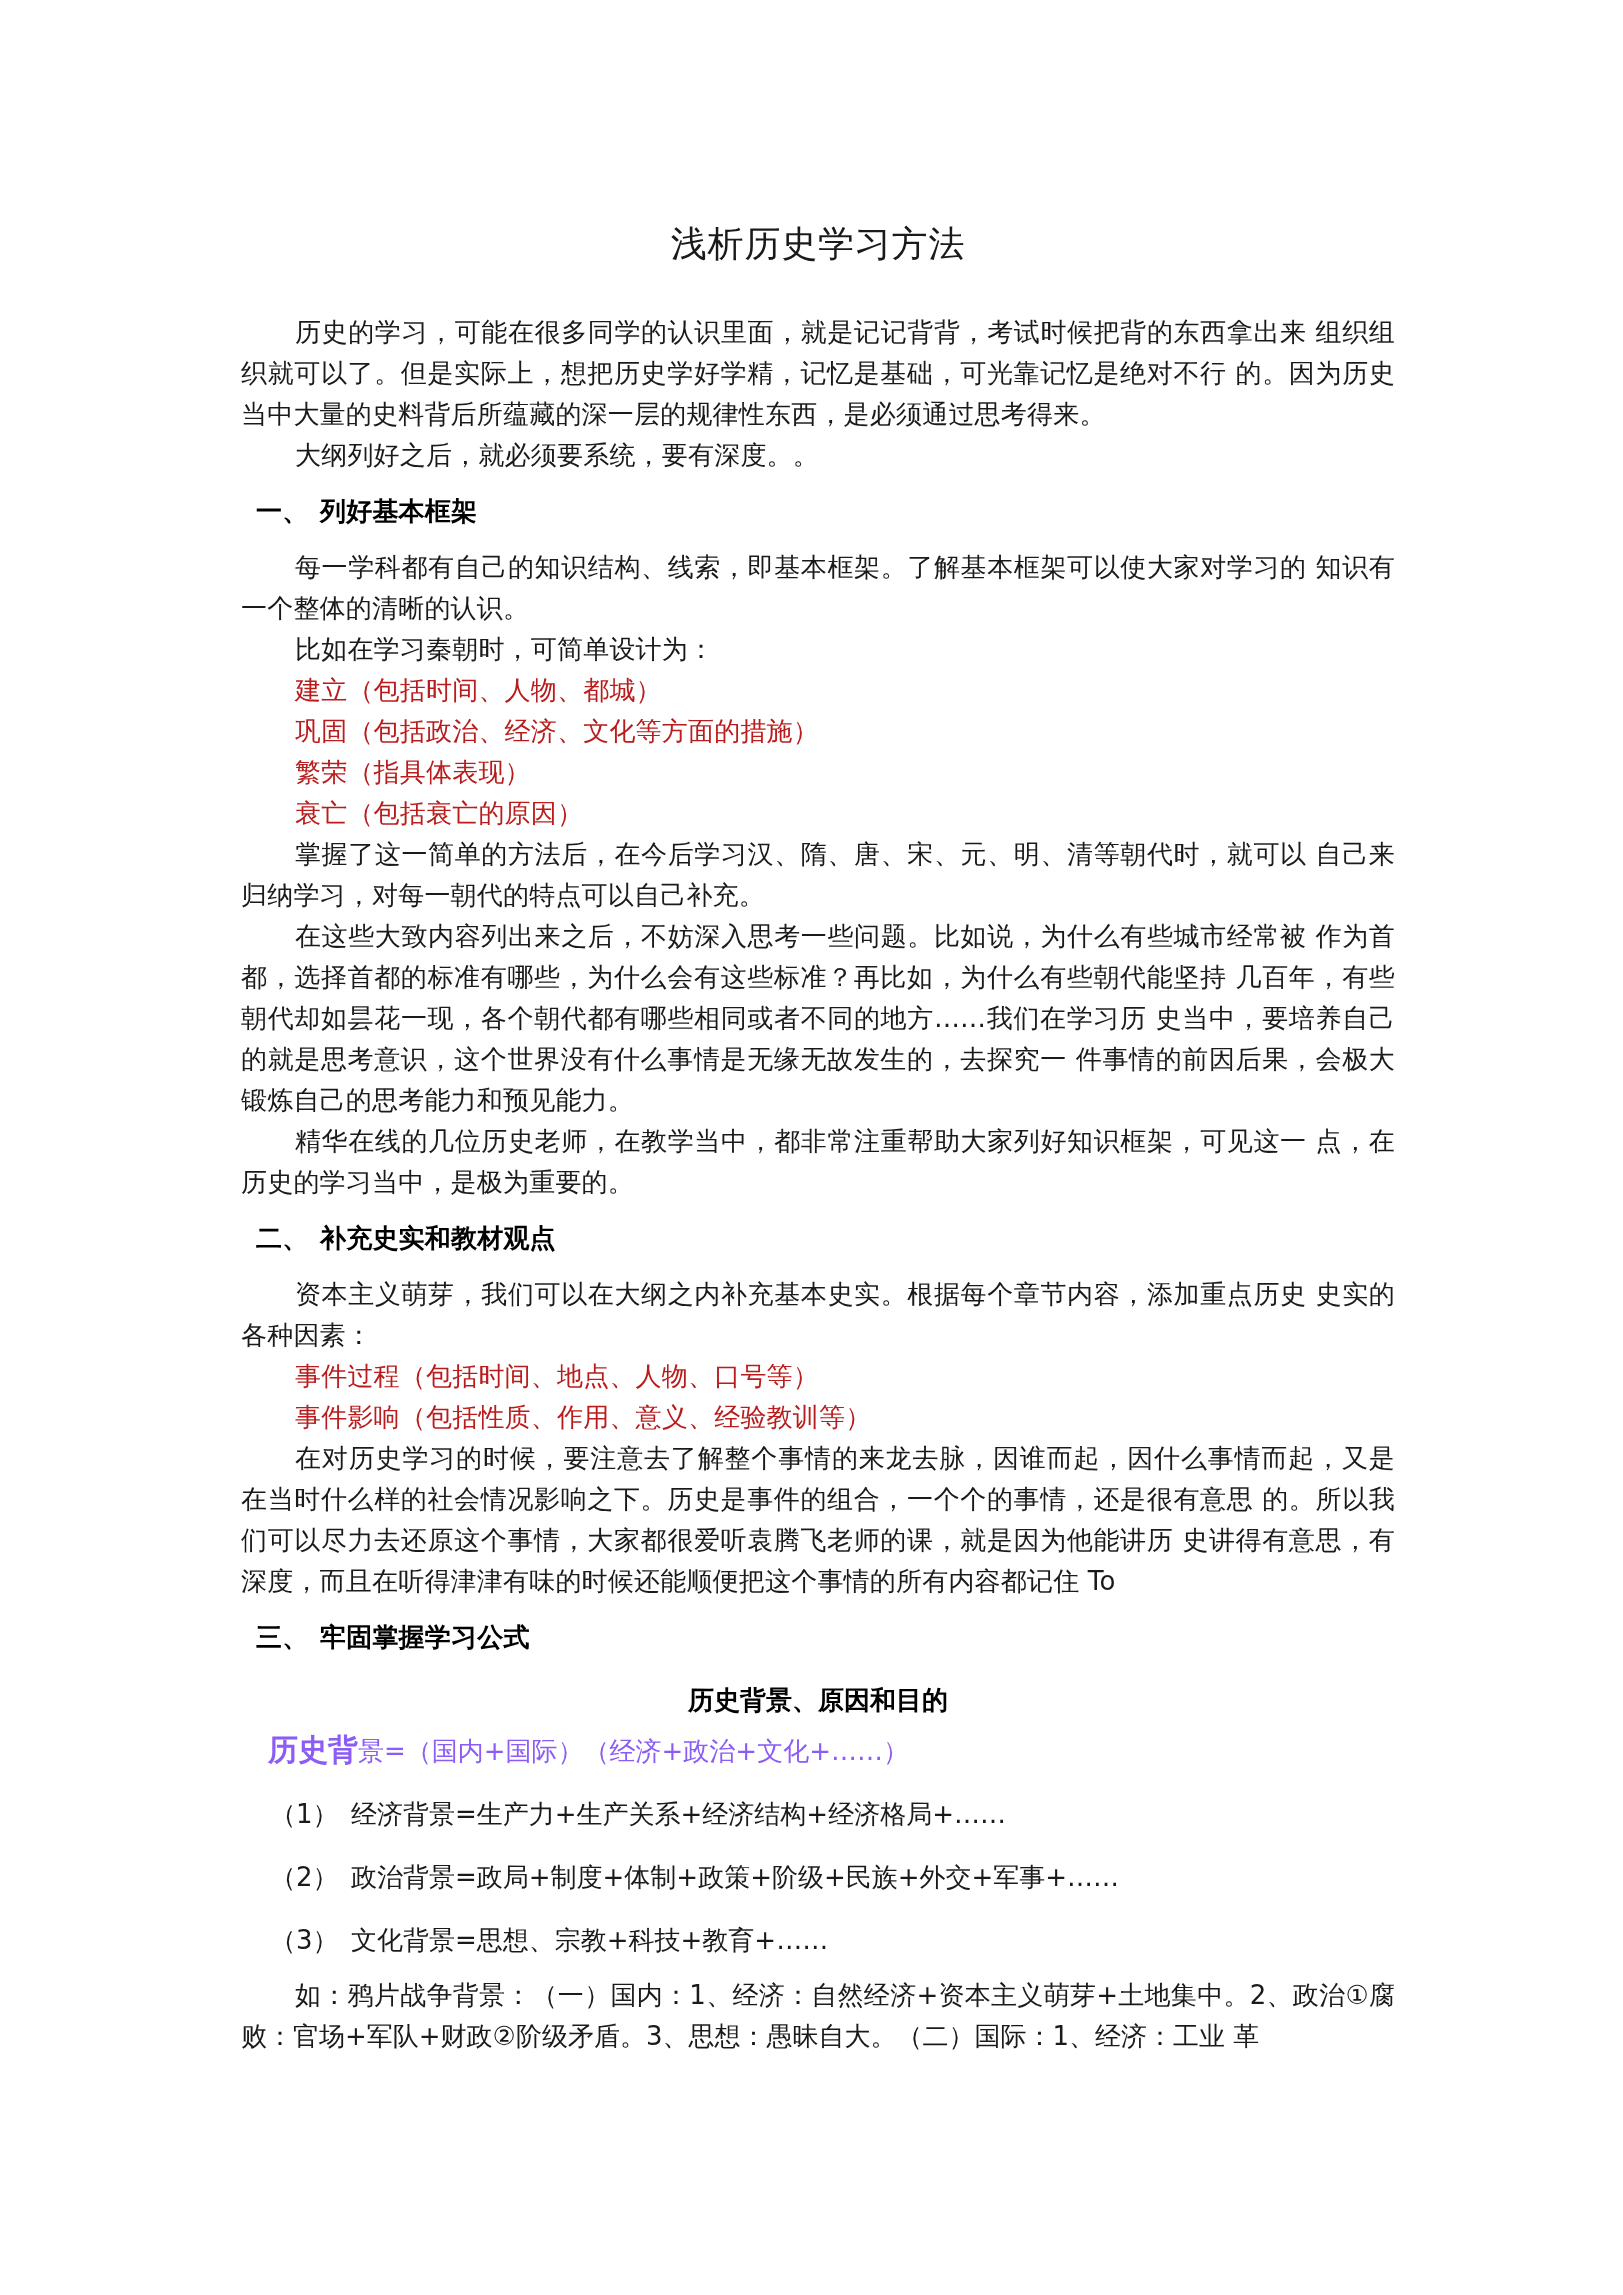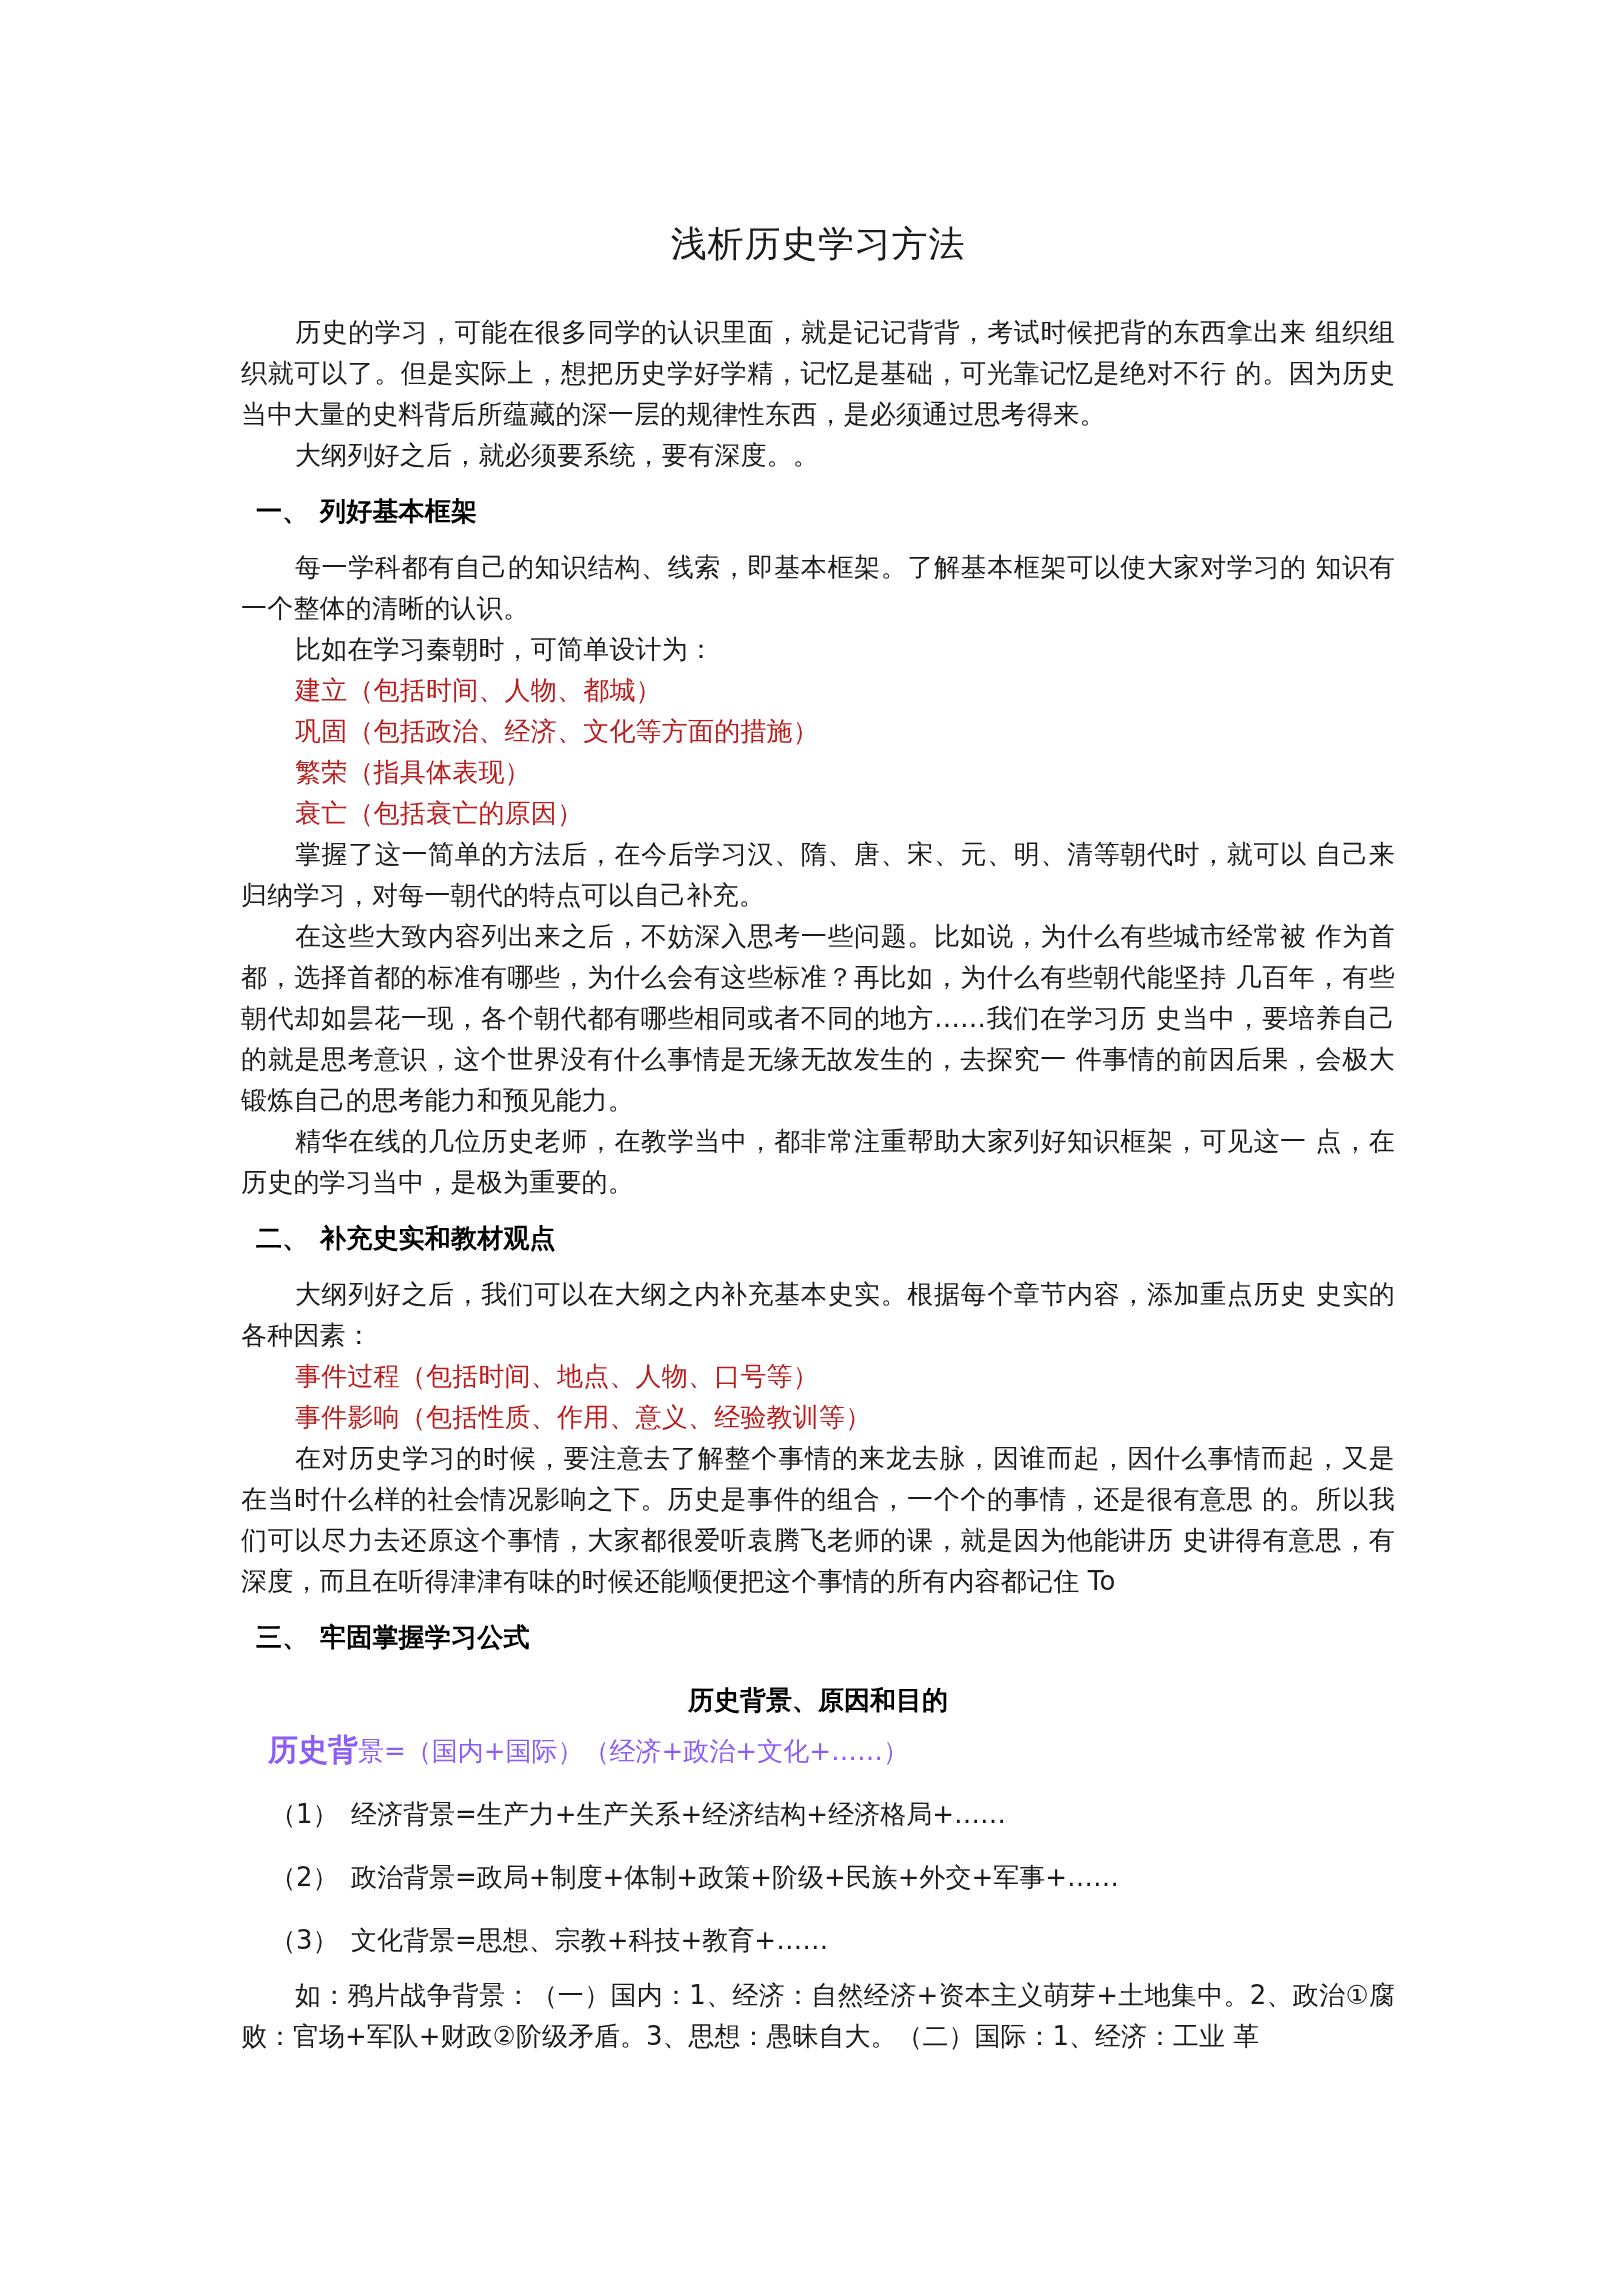--- a/index.html
+++ b/index.html
@@ -149,21 +149,21 @@
     <p class="listline">巩固（包括政治、经济、文化等方面的措施）</p>
     <p class="listline">繁荣（指具体表现）</p>
     <p class="listline">衰亡（包括衰亡的原因）</p>
 
     <p class="para indent">掌握了这一简单的方法后，在今后学习汉、隋、唐、宋、元、明、清等朝代时，就可以 自己来归纳学习，对每一朝代的特点可以自己补充。</p>
     <p class="para indent">在这些大致内容列出来之后，不妨深入思考一些问题。比如说，为什么有些城市经常被 作为首都，选择首都的标准有哪些，为什么会有这些标准？再比如，为什么有些朝代能坚持 几百年，有些朝代却如昙花一现，各个朝代都有哪些相同或者不同的地方……我们在学习历 史当中，要培养自己的就是思考意识，这个世界没有什么事情是无缘无故发生的，去探究一 件事情的前因后果，会极大锻炼自己的思考能力和预见能力。</p>
     <p class="para indent">精华在线的几位历史老师，在教学当中，都非常注重帮助大家列好知识框架，可见这一 点，在历史的学习当中，是极为重要的。</p>
 
     <p class="heading"><span class="num">二、</span><span>补充史实和教材观点</span></p>
 
-    <p class="para indent">大纲列好之后，我们可以在大纲之内补充基本史实。根据每个章节内容，添加重点历史 史实的各种因素：</p>
+    <p class="para indent">资本主义萌芽，我们可以在大纲之内补充基本史实。根据每个章节内容，添加重点历史 史实的各种因素：</p>
 
     <p class="listline">事件过程（包括时间、地点、人物、口号等）</p>
     <p class="listline">事件影响（包括性质、作用、意义、经验教训等）</p>
 
     <p class="para indent">在对历史学习的时候，要注意去了解整个事情的来龙去脉，因谁而起，因什么事情而起，又是在当时什么样的社会情况影响之下。历史是事件的组合，一个个的事情，还是很有意思 的。所以我们可以尽力去还原这个事情，大家都很爱听袁腾飞老师的课，就是因为他能讲历 史讲得有意思，有深度，而且在听得津津有味的时候还能顺便把这个事情的所有内容都记住 To</p>
 
     <p class="heading"><span class="num">三、</span><span>牢固掌握学习公式</span></p>
 
     <p class="formula-heading">历史背景、原因和目的</p>
 

